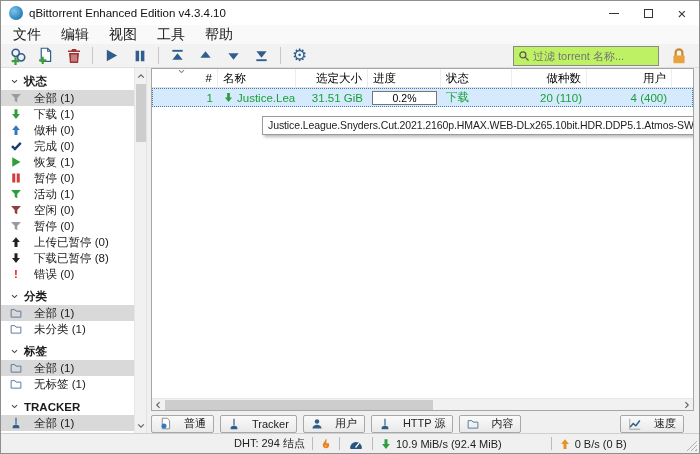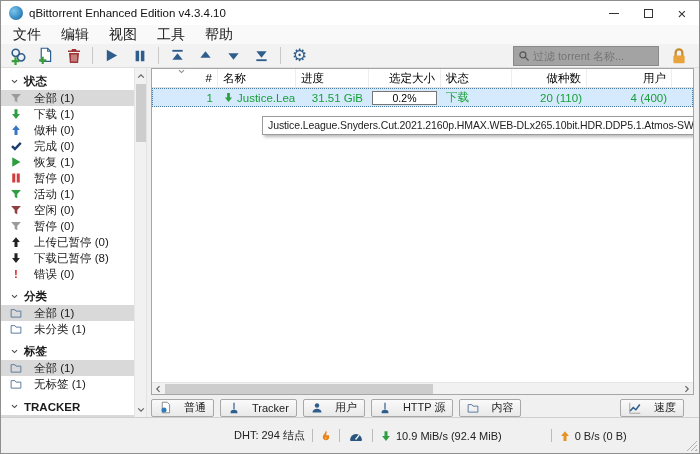--- a/index.html
+++ b/index.html
@@ -20,21 +20,21 @@
 
   
   .menubar { height:19px; background:#f9f9f9; display:flex; align-items:center; padding-left:2px; flex:none; }
   .menu-item { padding:0 10px; height:100%; display:flex; align-items:center; font-size:14px; }
 
   
   .toolbar { height:24px; background:#f2f2f2; border-bottom:1px solid #dedede; display:flex; align-items:center; padding:0 6px; gap:7px; flex:none; }
   .tb-btn { width:21px; height:21px; display:flex; align-items:center; justify-content:center; flex:none; }
   .tb-sep { width:1px; height:17px; background:#c8c8c8; margin:0 1px; flex:none; }
   .gear-glyph { font-size:17px; color:#2f5e8d; line-height:1; font-family:"DejaVu Sans",sans-serif; }
-  .searchbox { margin-left:auto; width:146px; height:20px; border:1px solid #8a8a8a; background:#a3a3a3;
+  .searchbox { margin-left:auto; width:146px; height:20px; border:1px solid #8a8a8a; background:#bef264;
                display:flex; align-items:center; padding:0 4px; gap:3px; flex:none; }
   .searchbox input { border:none; outline:none; width:100%; font-size:11px; color:#333; background:transparent;
                      font-family:"Liberation Sans","DejaVu Sans",sans-serif; }
   .lock-wrap { margin:0 5px 0 4px; flex:none; display:flex; }
 
   
   .main { flex:1; display:flex; min-height:0; background:#f0f0f0; }
 
   
   .sidebar { width:146px; background:#fff; position:relative; overflow:hidden; flex:none; border-right:1px solid #e3e3e3; }
@@ -78,21 +78,21 @@
   .harrow.left { left:0; } .harrow.right { right:0; }
   .hthumb { position:absolute; left:13px; top:1px; width:268px; height:10px; background:#cdcdcd; }
 
   
   .tabsbar { height:22px; display:flex; align-items:center; gap:6px; padding-top:3px; flex:none; }
   .tab-btn { height:18px; border:1px solid #a8a8a8; background:linear-gradient(#fafafa,#e9e9e9);
              border-radius:2px; display:flex; align-items:center; gap:12px; padding:0 7px; font-size:11px; color:#222; }
   .speed-btn { margin-left:auto; margin-right:10px; }
 
   
-  .statusbar { height:36px; border-top:1px solid #cfcfcf; background:#f0f0f0; display:flex; align-items:center;
+  .statusbar { height:20px; border-top:1px solid #cfcfcf; background:#f0f0f0; display:flex; align-items:center;
                font-size:11px; color:#222; position:relative; flex:none; }
   .sb-spacer { width:233px; flex:none; }
   .sb-sep { width:1px; height:13px; background:#bbb; margin:0 7px; flex:none; }
   .sb-group { display:flex; align-items:flex-end; gap:4px; }
   .sb-gap { width:42px; }
   .grip { position:absolute; right:2px; bottom:2px; width:11px; height:11px;
           background:repeating-linear-gradient(135deg, transparent 0 2px, #b3b3b3 2px 3px);
           clip-path:polygon(100% 0, 100% 100%, 0 100%); }
 </style>
 </head>
@@ -431,22 +431,22 @@
 
     <div class="content">
       <div class="table-wrap">
 
         <div class="thead">
           <svg class="sort-ind">
               <use href="#s-chevron"></use>
             </svg>
           <span class="th w-num ra">#</span>
           <span class="th w-name">名称</span>
+          <span class="th w-size ra">选定大小</span>
           <span class="th w-prog">进度</span>
-          <span class="th w-size ra">选定大小</span>
           <span class="th w-state">状态</span>
           <span class="th w-seeds ra">做种数</span>
           <span class="th w-peers ra">用户</span>
         </div>
 
         <div class="trow">
           <span class="td w-num ra">1</span>
           <span class="td w-name name-cell">
             <svg class="i10 c-green" style="width:11px;height:11px">
                 <use href="#s-arrow-down"></use>

